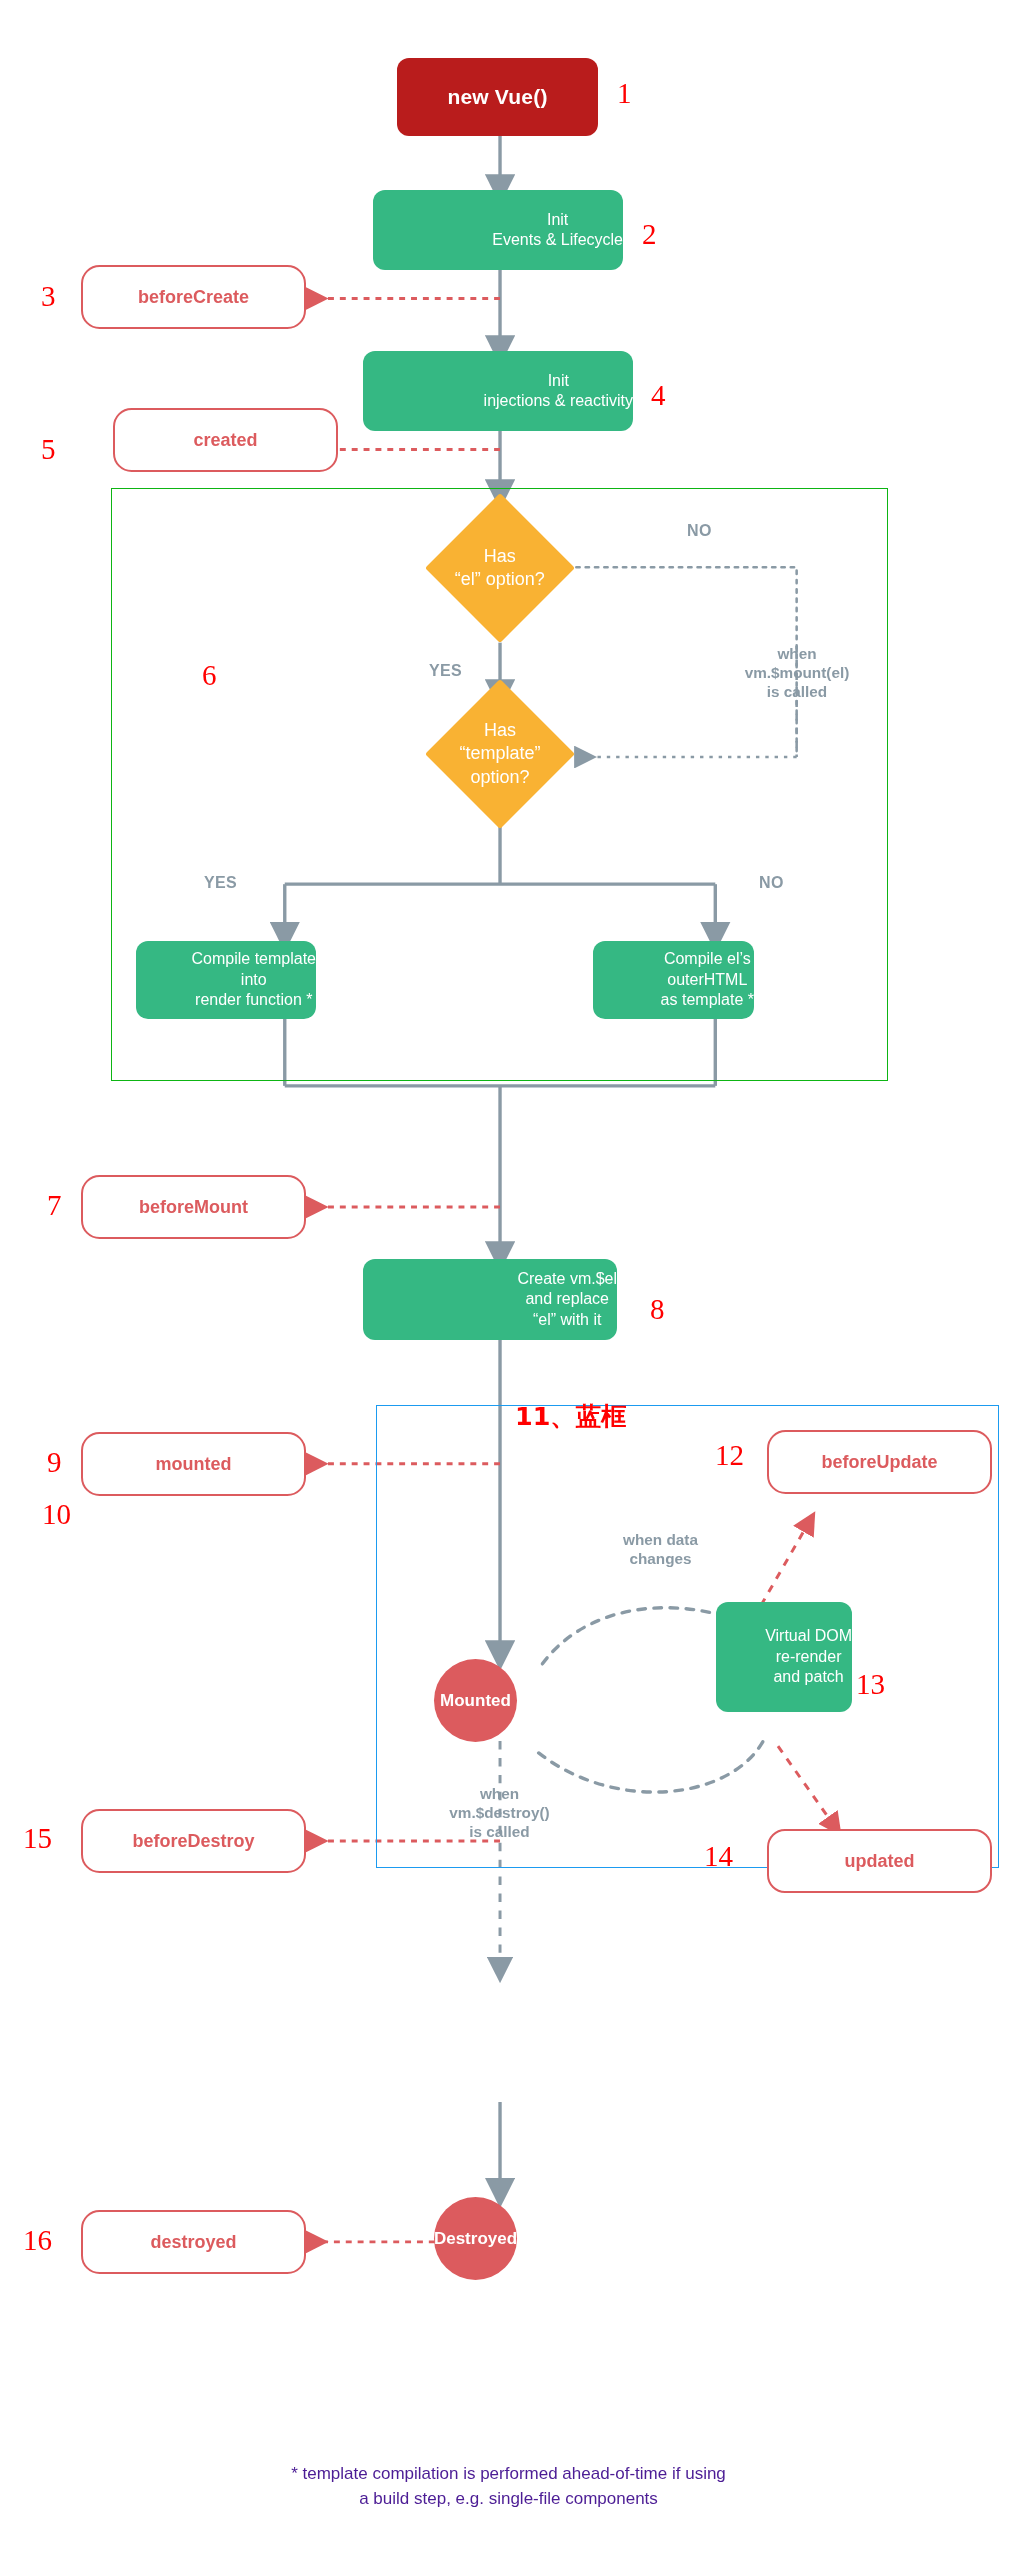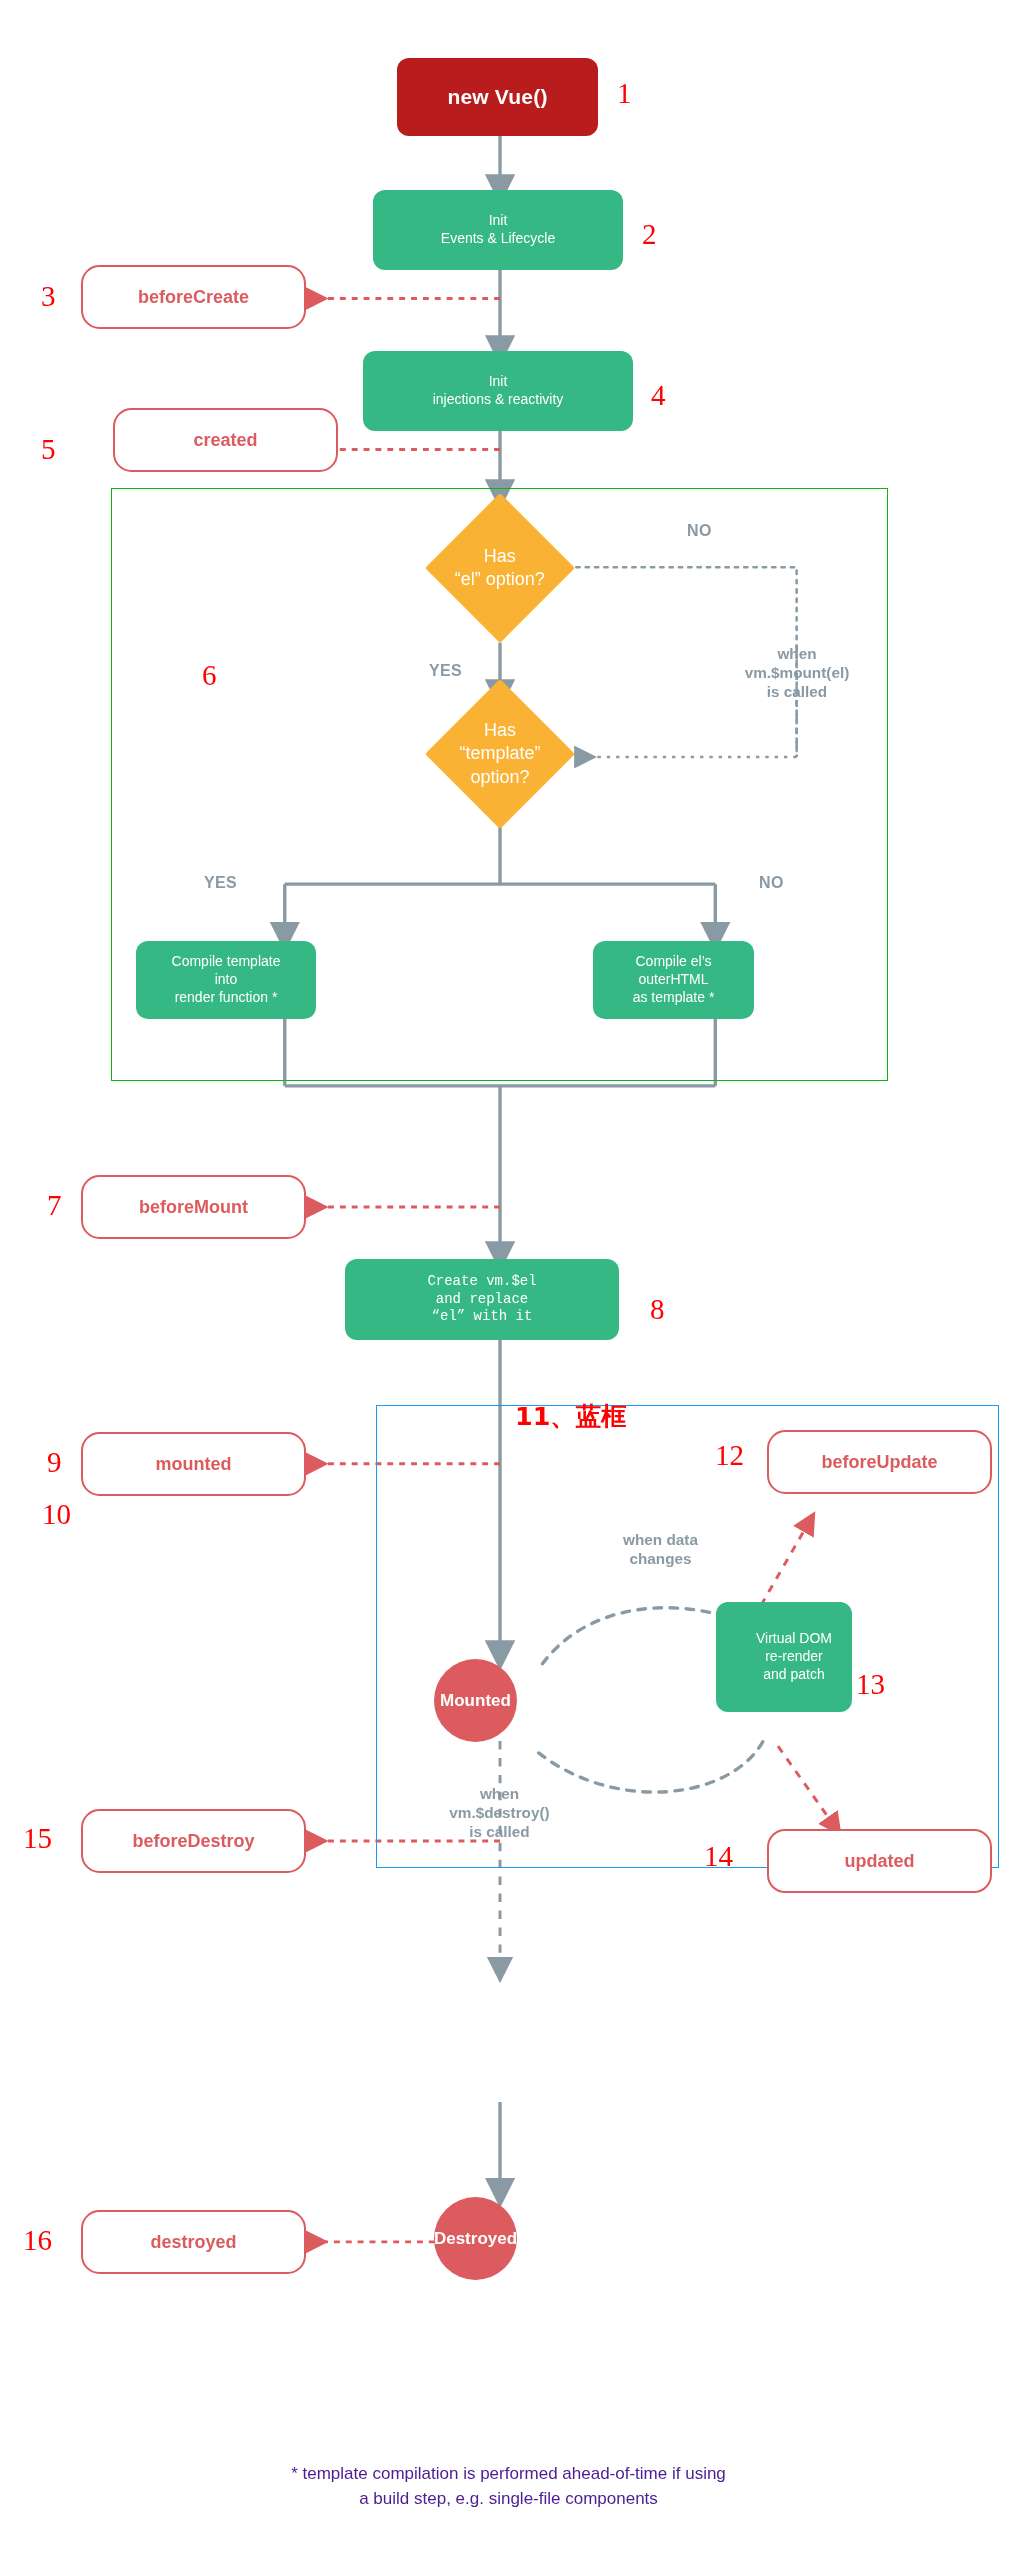--- a/index.html
+++ b/index.html
@@ -16,21 +16,21 @@
   .node{position:absolute;box-sizing:border-box;display:flex;align-items:center;justify-content:center;text-align:center;}
 
   
   .n-dark{
     background:#b91c1c;color:#ffffff;border-radius:12px;
     font-weight:bold;font-size:21px;letter-spacing:0.2px;
   }
   
   .n-green{
     background:#35b883;color:#ffffff;border-radius:12px;
-    font-size:14px;line-height:1.28;font-weight:400;
+    font-size:16px;line-height:1.28;font-weight:400;justify-content:flex-end;
   }
   
   .n-diamond{
     background:#f9b233;color:#ffffff;
     transform:rotate(45deg);border-radius:2.5px;
   }
   .n-diamond > .dtext{
     transform:rotate(-45deg);
     font-size:18px;line-height:1.3;white-space:nowrap;
     color:#ffffff;
@@ -171,21 +171,21 @@
 into
 render function *</span>
   </div>
 
   <div class="node n-green" style="left:593px;top:941px;width:161px;height:78px;">
     <span style="white-space:pre-line">Compile el’s
 outerHTML
 as template *</span>
   </div>
 
-  <div class="node n-green" style="left:345px;top:1259px;width:274px;height:81px;font-family:Liberation Mono, monospace;">
+  <div class="node n-green" style="left:363px;top:1259px;width:254px;height:81px;">
     <span style="white-space:pre-line">Create vm.$el
 and replace
 “el” with it</span>
   </div>
 
   <div class="node n-circle" style="left:434px;top:1659px;width:83px;height:83px;">
     <span>Mounted</span>
   </div>
 
   <div class="node n-green" style="left:716px;top:1602px;width:136px;height:110px;padding-left:20px;">

